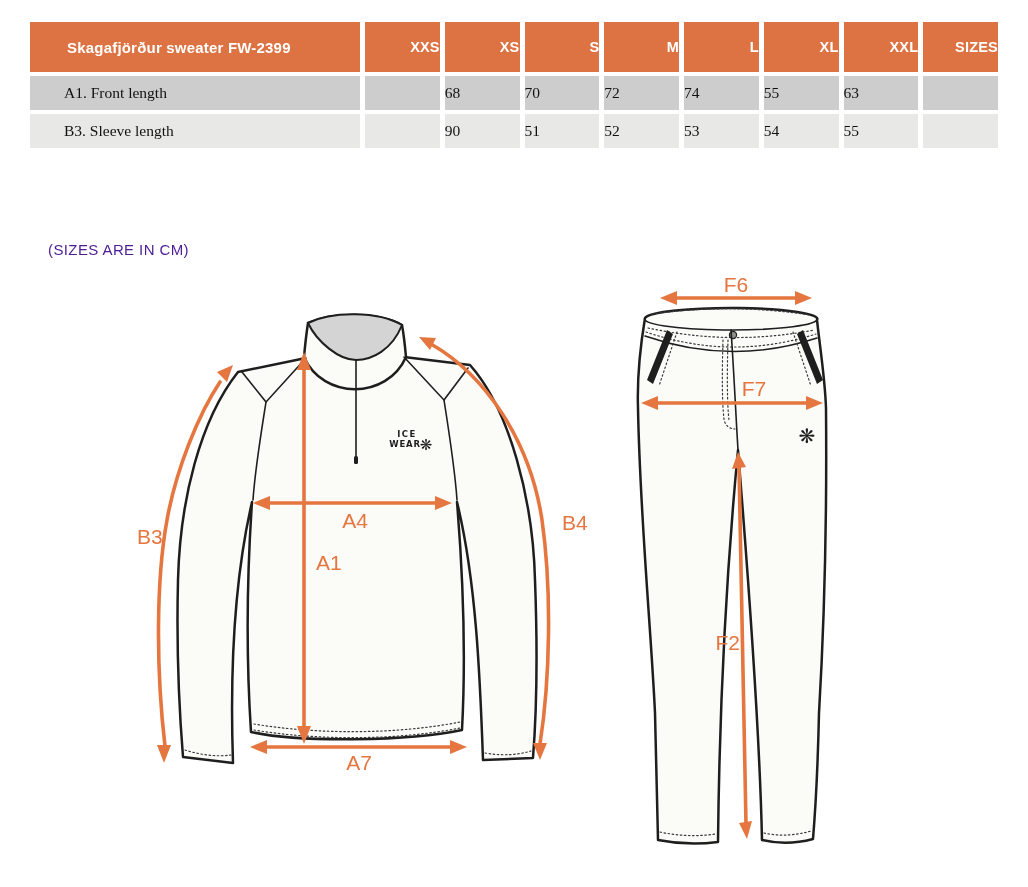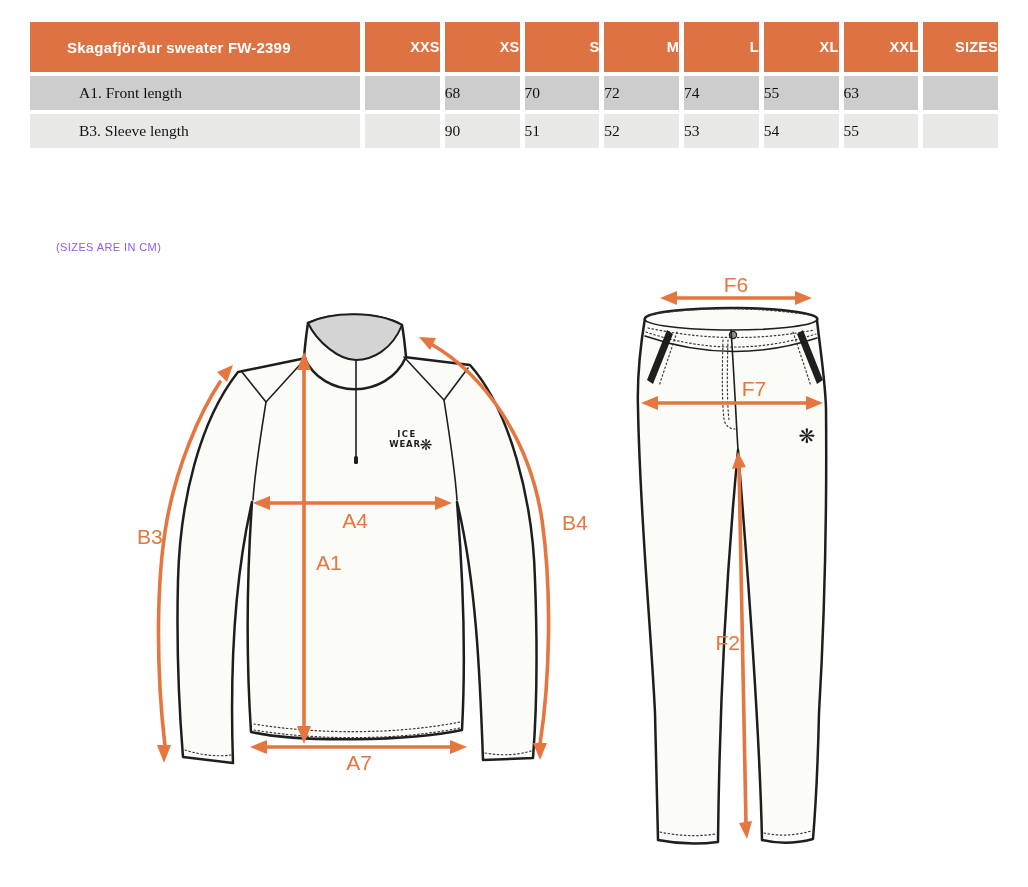--- a/index.html
+++ b/index.html
@@ -9,26 +9,26 @@
   
   table.size-chart{position:absolute;left:25px;top:18px;width:978px;
      border-collapse:separate;border-spacing:5px 4px;table-layout:fixed;}
   table.size-chart col.label-col{width:330px;}
   table.size-chart th{background:#DD7343;color:#ffffff;height:50px;
      font-family:"Liberation Sans",sans-serif;font-weight:bold;font-size:14.5px;
      text-align:right;letter-spacing:.2px;padding:0;}
   table.size-chart th.product{text-align:left;padding-left:37px;font-size:15px;}
   table.size-chart td{height:34px;text-align:left;vertical-align:middle;
      font-family:"Liberation Serif",serif;font-size:15.5px;color:#111;padding:0;}
-  table.size-chart td.rowlabel{text-align:left;padding-left:49px;}
+  table.size-chart td.rowlabel{text-align:left;padding-left:34px;}
   table.size-chart tr.dark td{background:#CDCDCD;}
   table.size-chart tr.light td{background:#E8E8E7;}
 
-  .units-note{position:absolute;left:56px;top:241px;color:#8b5cf6;
-     font-size:11px;font-weight:normal;letter-spacing:.4px;}
+  .units-note{position:absolute;left:48px;top:241px;color:#4c1d95;
+     font-size:15px;font-weight:normal;letter-spacing:.4px;}
 
   
   .diagram{position:absolute;}
   #sweater-wrap{left:120px;top:280px;width:490px;height:520px;}
   #pants-wrap{left:620px;top:278px;width:230px;height:580px;}
 
   svg .outline{fill:#FBFBF8;stroke:#1E1E1E;stroke-width:2.5;stroke-linejoin:round;stroke-linecap:round;}
   svg .seam{fill:none;stroke:#1E1E1E;stroke-width:1.6;stroke-linecap:round;}
   svg .stitch{fill:none;stroke:#3a3a3a;stroke-width:1.2;stroke-dasharray:1.5 2.6;stroke-linecap:round;}
   svg .collar-open{fill:#D4D4D4;stroke:#1E1E1E;stroke-width:2;}

